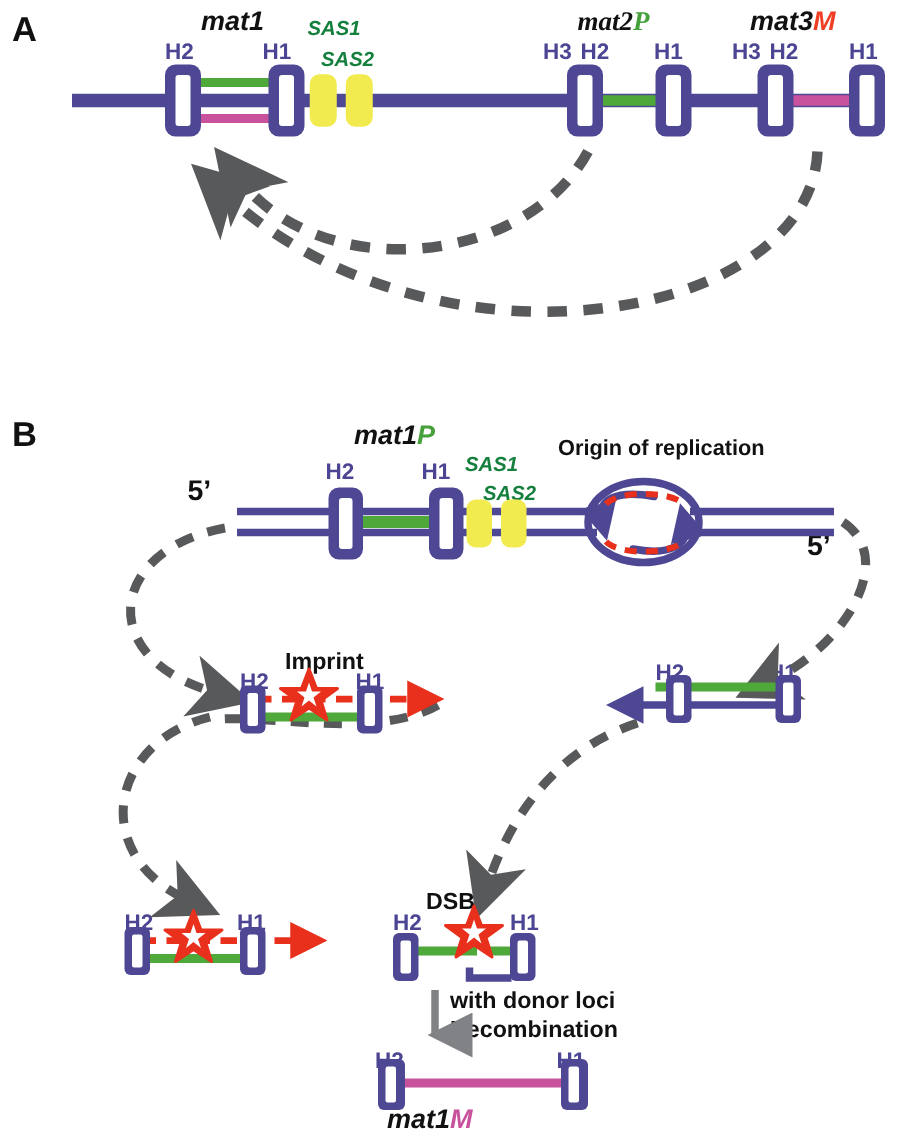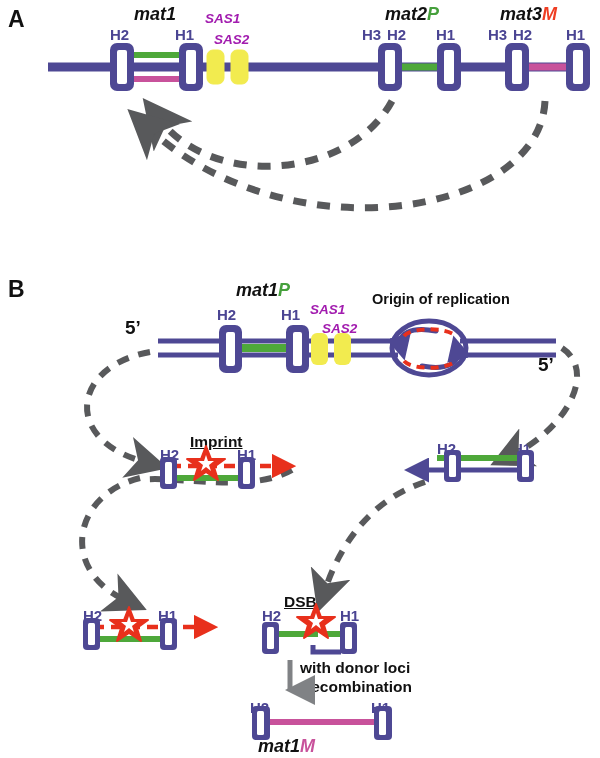--- a/index.html
+++ b/index.html
@@ -10,43 +10,43 @@
   .panel-letter{position:absolute;font-weight:bold;font-size:23px;color:#111;
                 font-family:"Liberation Sans",sans-serif;}
   .lbl{position:absolute;white-space:nowrap;line-height:1;}
   .h-lbl{font-size:15px;font-weight:bold;color:#4b4593;
          font-family:"Liberation Sans",sans-serif;}
   .locus-lbl{font-size:18px;font-style:italic;font-weight:bold;color:#111;
              font-family:"Liberation Sans",sans-serif;}
   .locus-lbl .p-allele{color:#46a03c;font-style:italic;}
   .locus-lbl .m-allele{color:#ef3e23;font-style:italic;}
   .locus-lbl .m-allele-pink{color:#c8529b;font-style:italic;}
-  .sas-lbl{font-size:13.5px;font-style:italic;font-weight:bold;color:#a21caf;
+  .sas-lbl{font-size:13.5px;font-style:italic;font-weight:bold;color:#15803d;
            font-family:"Liberation Sans",sans-serif;}
   .blk-lbl{font-size:15.5px;font-weight:bold;color:#111;
-           font-family:"Liberation Sans",sans-serif;text-decoration:underline;}
+           font-family:"Liberation Sans",sans-serif;}
   .prime-lbl{font-size:19px;font-weight:bold;color:#111;
              font-family:"Liberation Sans",sans-serif;}
   .ori-lbl{font-size:14.5px;font-weight:bold;color:#111;
            font-family:"Liberation Sans",sans-serif;}
   .recomb-lbl{font-size:15.5px;font-weight:bold;color:#111;line-height:1.25;
               font-family:"Liberation Sans",sans-serif;}
   svg{display:block;overflow:visible;}
 </style>
 </head>
 <body>
 
 <div id="figure">
 
   <div class="panel-letter" style="left:8px;top:6px;">A</div>
 
   <div class="lbl locus-lbl" style="left:134px;top:5px;">
     <span>mat1</span>
   </div>
-  <div class="lbl locus-lbl" style="left:385px;top:5px;">
+  <div class="lbl locus-lbl" style="left:385px;top:5px;font-family:Liberation Serif, serif;">
     <span>mat2</span><span class="p-allele">P</span>
   </div>
   <div class="lbl locus-lbl" style="left:500px;top:5px;">
     <span>mat3</span><span class="m-allele">M</span>
   </div>
 
   <div class="lbl h-lbl" style="left:110px;top:27px;">H2</div>
   <div class="lbl h-lbl" style="left:175px;top:27px;">H1</div>
 
   <div class="lbl sas-lbl" style="left:205px;top:12px;">SAS1</div>

